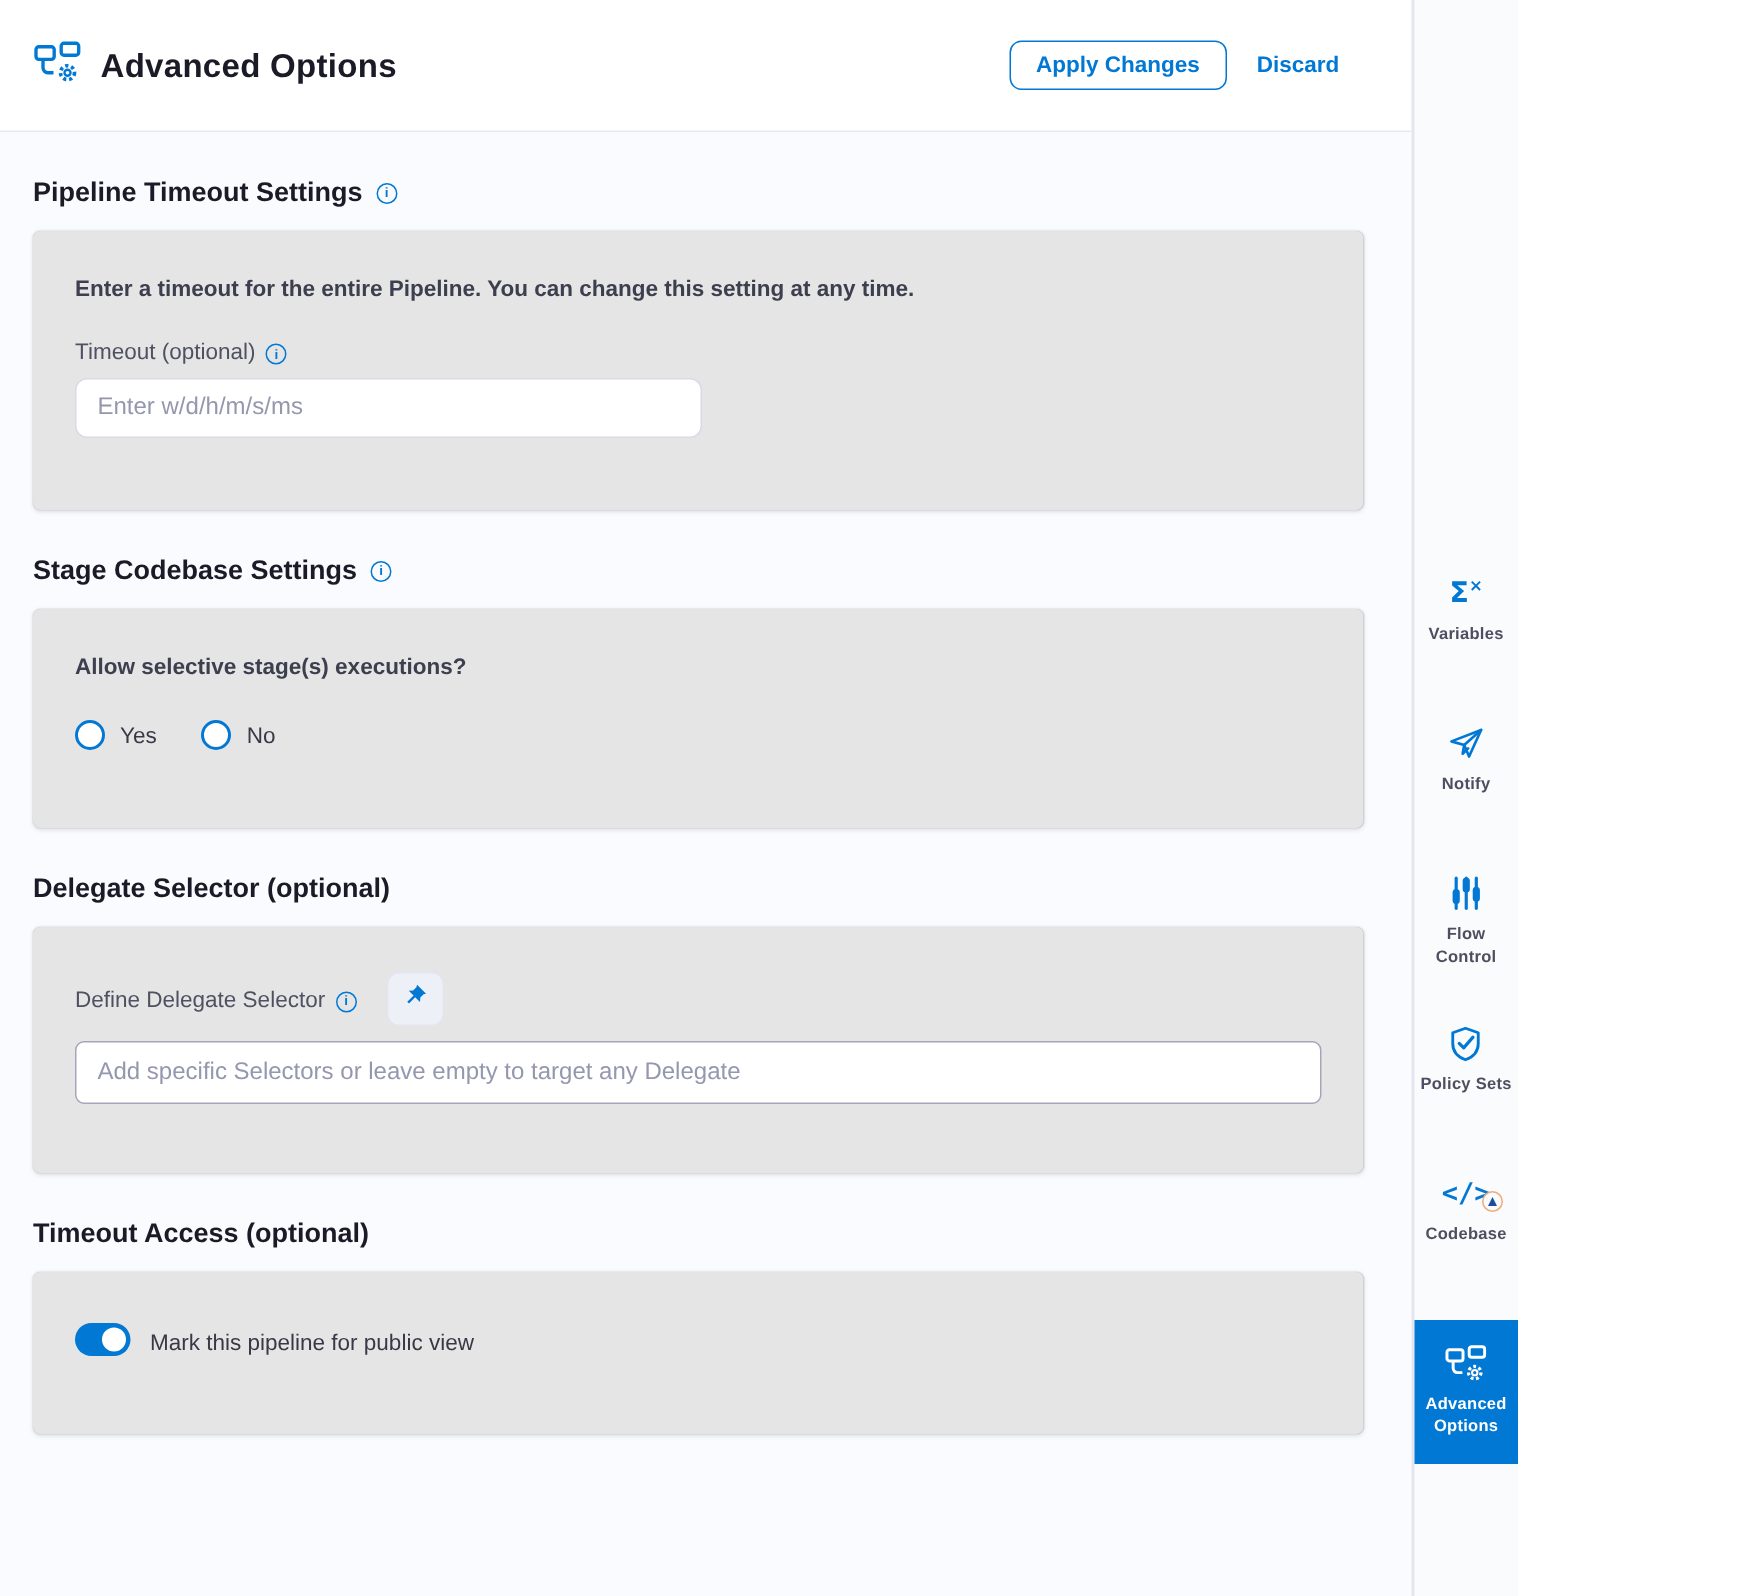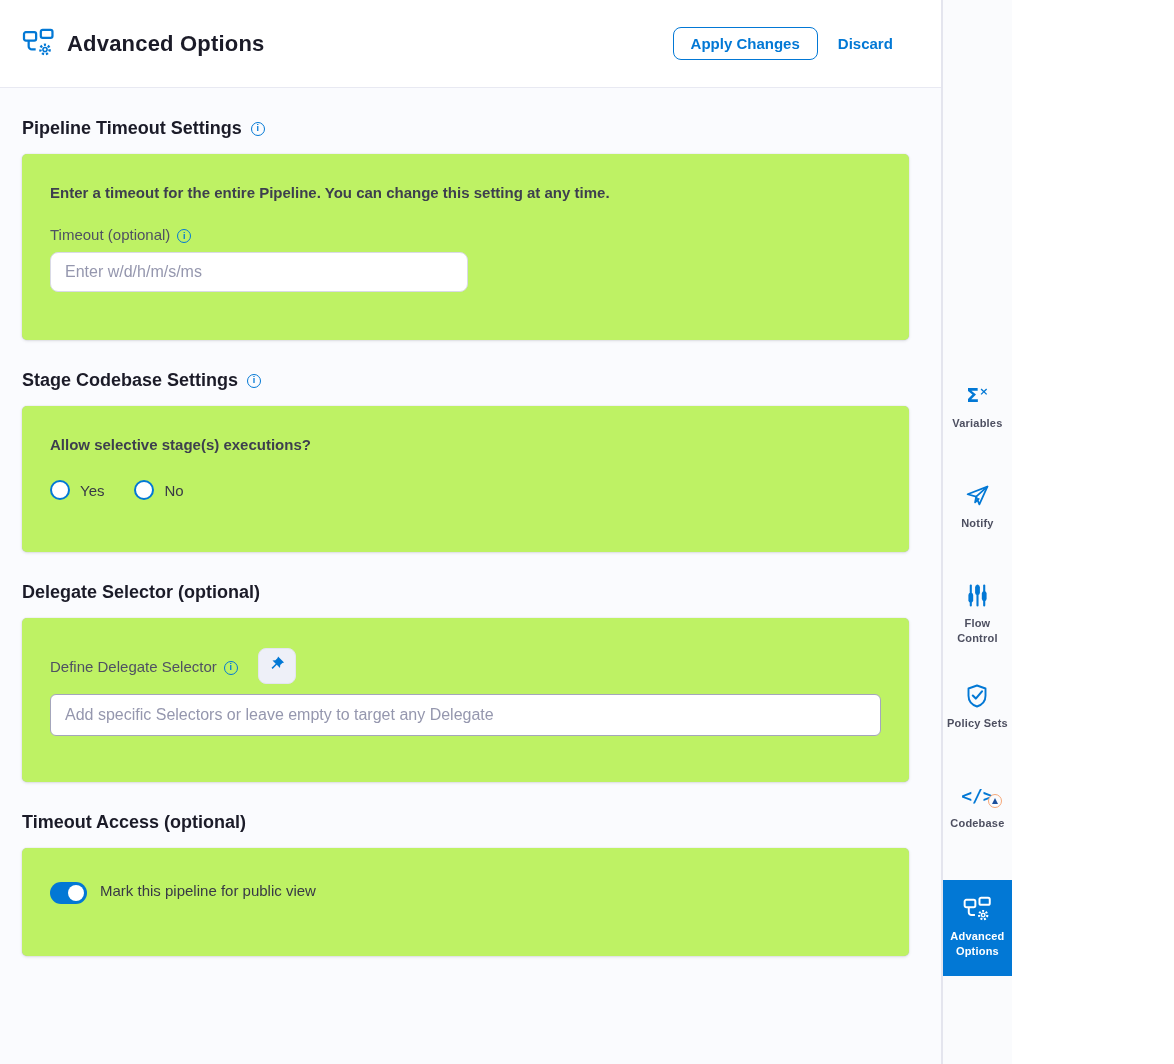--- a/index.html
+++ b/index.html
@@ -14,21 +14,21 @@
   .header-title { font-size:22px; font-weight:700; color:#1b1b28; letter-spacing:.2px; }
   .header-actions { margin-left:auto; display:flex; align-items:center; gap:20px; }
   .btn-apply { background:#ffffff; border:1.5px solid #0278d5; color:#0278d5; font-family:inherit;
                font-size:15px; font-weight:700; border-radius:8px; padding:7px 17px; cursor:pointer; }
   .btn-discard { background:none; border:none; color:#0278d5; font-family:inherit;
                  font-size:15px; font-weight:700; cursor:pointer; }
 
   .content { flex:1; padding:0 32px 0 22px; overflow:hidden; }
   .section-heading { display:flex; align-items:center; gap:9px; margin:30px 0 15px;
                      font-size:18px; font-weight:700; color:#1b1b28; }
-  .card { background:#bef264; border-radius:5px; padding:30px 28px;
+  .card { background:#e5e5e5; border-radius:5px; padding:30px 28px;
           box-shadow:0 0 1px rgba(40,41,61,.28), 0 1px 3px rgba(96,97,112,.18); }
 
   .info-icon { width:14px; height:14px; border:1.2px solid #0278d5; border-radius:50%;
                color:#0278d5; font-size:9px; font-weight:700; line-height:1;
                display:inline-flex; align-items:center; justify-content:center; cursor:pointer; flex-shrink:0; }
 
   .card-desc { font-size:15px; font-weight:700; color:#3d3f4e; margin-bottom:25px; }
   .field-label { display:flex; align-items:flex-end; gap:7px; font-size:15px; color:#4f5162; margin-bottom:9px; }
   .text-input { height:40px; border:1px solid #d9dae6; border-radius:8px; background:#fff;
                 padding:0 14px; font-family:inherit; font-size:16px; color:#22222a; }
@@ -40,21 +40,21 @@
   .radio-row { display:flex; align-items:center; gap:30px; padding-bottom:22px; }
   .radio-opt { display:flex; align-items:center; gap:10px; font-size:15px; color:#383946; cursor:pointer; }
   .radio-circle { width:20px; height:20px; border:2px solid #0278d5; border-radius:50%; background:#fff; flex-shrink:0; }
 
   .delegate-label-row { display:flex; align-items:center; gap:7px; margin-bottom:10px; }
   .pin-btn { width:38px; height:36px; margin-left:13px; background:#eef0f8; border:1px solid #e3e5f0;
              border-radius:8px; display:flex; align-items:center; justify-content:center; cursor:pointer; }
   .delegate-input { width:100%; height:42px; border:1px solid #a4a6bb; border-radius:6px; }
   .card-delegate { padding-bottom:46px; }
 
-  .toggle-row { display:flex; align-items:flex-start; gap:13px; padding:4px 0 22px; }
+  .toggle-row { display:flex; align-items:flex-end; gap:13px; padding:4px 0 22px; }
   .toggle { width:37px; height:22px; border-radius:11px; background:#0278d5; position:relative; cursor:pointer; flex-shrink:0; }
   .toggle-knob { position:absolute; top:3px; right:3px; width:16px; height:16px; border-radius:50%; background:#fff; }
   .toggle-label { font-size:15px; color:#383946; }
 
   
   .sidebar { width:82px; height:100%; background:#fafbfd; border-left:2px solid #e4e5ee;
              display:flex; flex-direction:column; padding-top:380px; }
   .nav-item { height:100px; display:flex; flex-direction:column; align-items:center; gap:7px;
               cursor:pointer; padding-top:2px; }
   .nav-icon { height:27px; display:flex; align-items:center; justify-content:center; }

